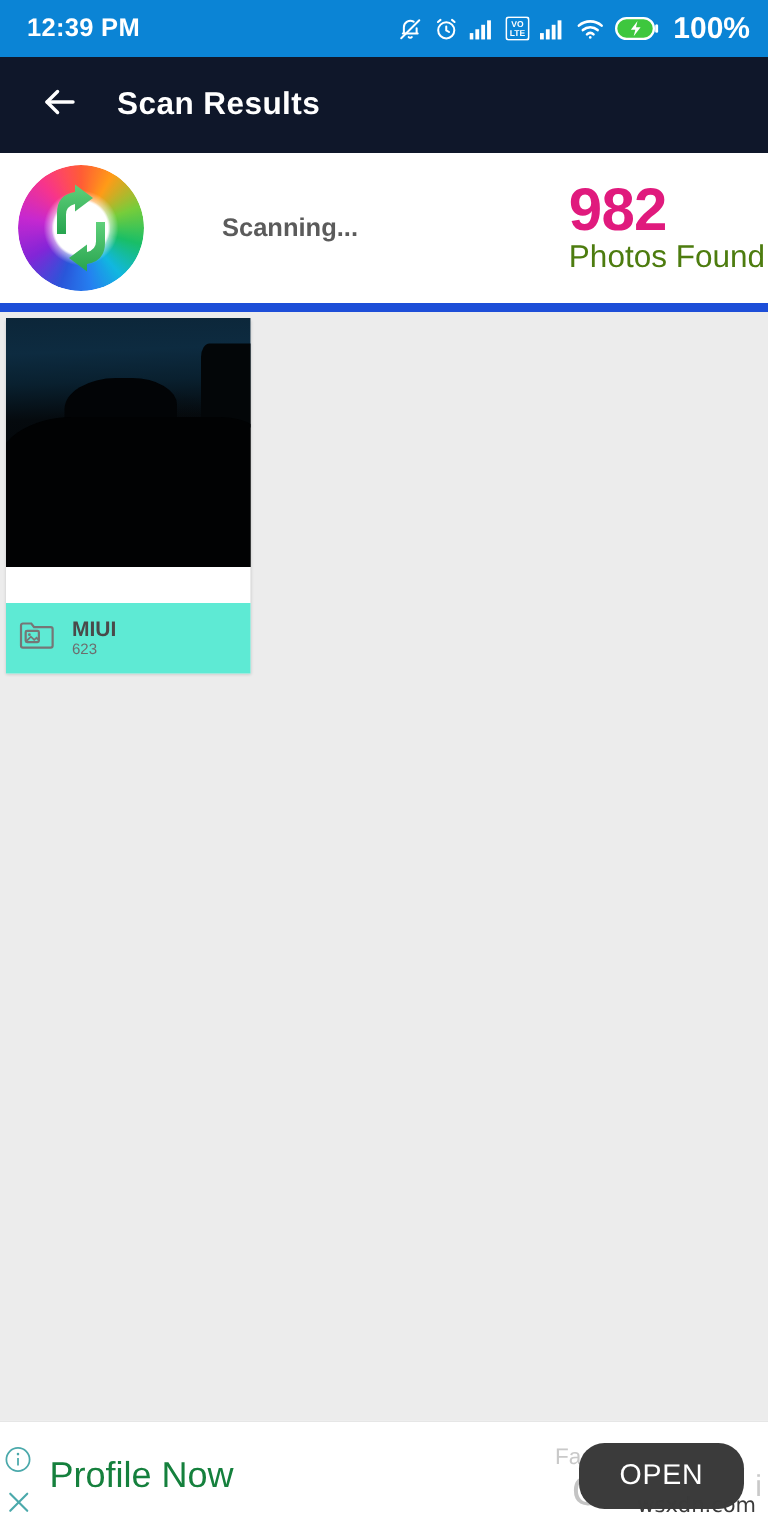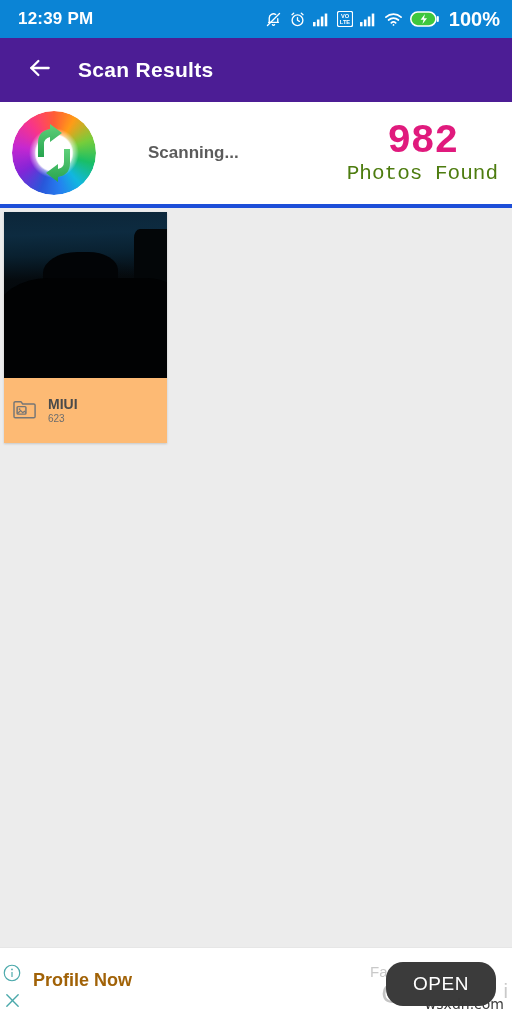--- a/index.html
+++ b/index.html
@@ -19,36 +19,36 @@
     padding:0 12px 0 18px;
   }
   .status-time{ font-size:17px; font-weight:bold; letter-spacing:.2px; }
   .status-icons{ display:flex; align-items:center; gap:7px; }
   .status-icons svg{ display:block; }
   .battery-pct{ font-size:20px; font-weight:bold; margin-left:3px; }
 
   
   .app-bar{
     position:absolute; top:38px; left:0; width:512px; height:64px;
-    background:#4c1d95; color:#fff;
+    background:#0f172a; color:#fff;
     display:flex; align-items:center;
   }
   .back-btn{
     width:52px; height:52px; margin-left:14px;
     display:flex; align-items:center; justify-content:center;
     cursor:pointer;
   }
   .app-title{ font-size:21px; font-weight:bold; margin-left:12px; letter-spacing:.3px; }
 
   
   .scan-header{
     position:absolute; top:102px; left:0; width:512px; height:106px;
     background:#ffffff;
     display:flex; align-items:center;
-    border-bottom:4px solid #1d4ed8;
+    border-bottom:6px solid #1d4ed8;
   }
   .app-logo{
     width:92px; height:92px; margin-left:8px;
     position:relative; flex:0 0 auto;
   }
   .logo-ring{
     position:absolute; inset:4px; border-radius:50%;
     background:
       conic-gradient(from 200deg,
         #2f56c8 0deg,
@@ -69,21 +69,21 @@
   .logo-ring::after{
     content:""; position:absolute; inset:0; border-radius:50%;
     background:radial-gradient(circle at 50% 50%, rgba(255,255,255,.95) 26%, rgba(255,255,255,0) 42%);
   }
   .logo-arrows{ position:absolute; inset:0; }
 
   .scan-status{
     flex:1; text-align:left; padding-left:48px;
     font-size:17px; font-weight:bold; color:#5b5b5b;
   }
-  .scan-count-wrap{ padding-right:14px; text-align:center;font-family:Liberation Mono, monospace; }
+  .scan-count-wrap{ padding-right:2px; text-align:left; }
   .scan-count{ font-size:40px; font-weight:bold; color:#e01a7d; line-height:1; letter-spacing:-.5px; }
   .scan-count-label{ font-size:21px; color:#4d7c0f; margin-top:0; }
 
   
   .content{
     position:absolute; top:208px; left:0; width:512px; bottom:77px;
     background:#ececec;
     padding:4px;
     overflow:hidden;
   }
@@ -106,41 +106,42 @@
   }
   .thumb-silhouette-2{
     position:absolute; left:-4%; top:40%; width:112%; height:62%;
     background:#010203; border-radius:28% 18% 0 0 / 34% 22% 0 0;
   }
   .thumb-silhouette-3{
     position:absolute; right:-2%; top:10%; width:22%; height:34%;
     background:#030608; border-radius:16% 0 0 0;
   }
   .folder-meta{
-    height:65px; display:flex; align-items:center; padding:0 8px; gap:10px;
-    background:#fdba74;
+    height:47px; display:flex; align-items:center; padding:0 8px; gap:10px;
+    background:#5eead4;
+    margin-top:24px;
   }
   .folder-icon{ flex:0 0 auto; }
   .folder-texts{ display:flex; flex-direction:column; justify-content:center; gap:1px; }
   .folder-name{ font-size:14px; font-weight:bold; color:#4a4a4a; line-height:1.1; }
   .folder-count{ font-size:10px; color:#6d6d6d; line-height:1.1; }
 
   
   .ad-banner{
     position:absolute; left:0; bottom:0; width:512px; height:77px;
     background:#ffffff; border-top:1px solid #e6e6e6;
     overflow:hidden;
   }
   .ad-badges{
     position:absolute; left:3px; top:16px;
     display:flex; flex-direction:column; align-items:center; gap:6px;
   }
   .ad-headline{
     position:absolute; left:33px; top:22px;
-    font-size:18px; color:#a16207; font-weight:bold;
+    font-size:24px; color:#15803d; font-weight:normal;
   }
   .ad-sub-small{
     position:absolute; right:117px; top:15px;
     font-size:15px; color:#c9c9c9; white-space:nowrap;
   }
   .ad-sub-big{
     position:absolute; right:95px; top:30px;
     font-size:28px; color:#c4c4c4; white-space:nowrap;
   }
   .ad-edge-i{

